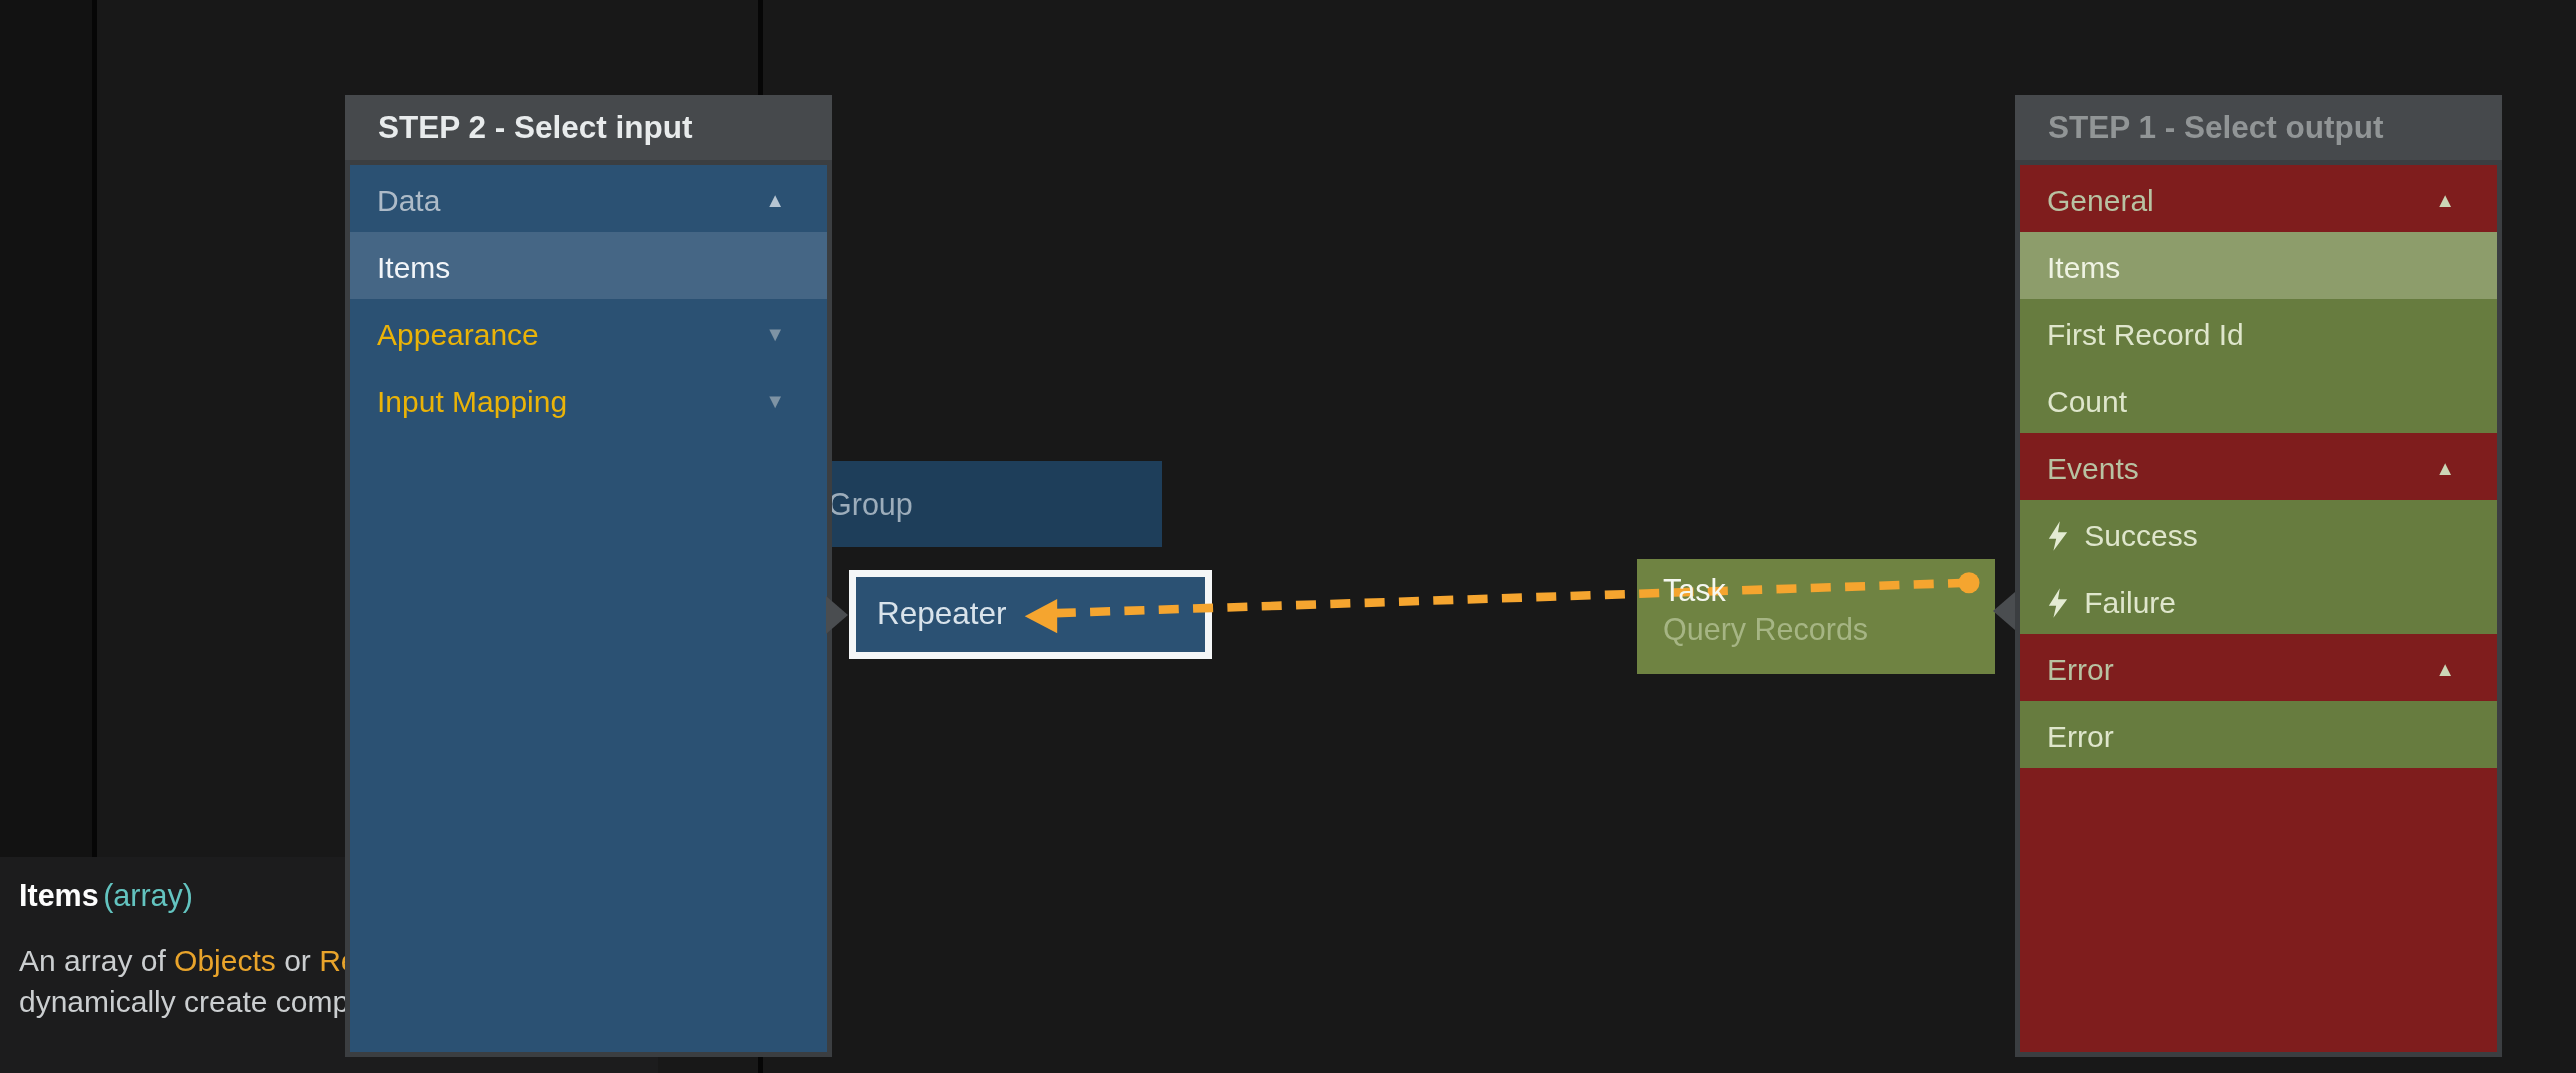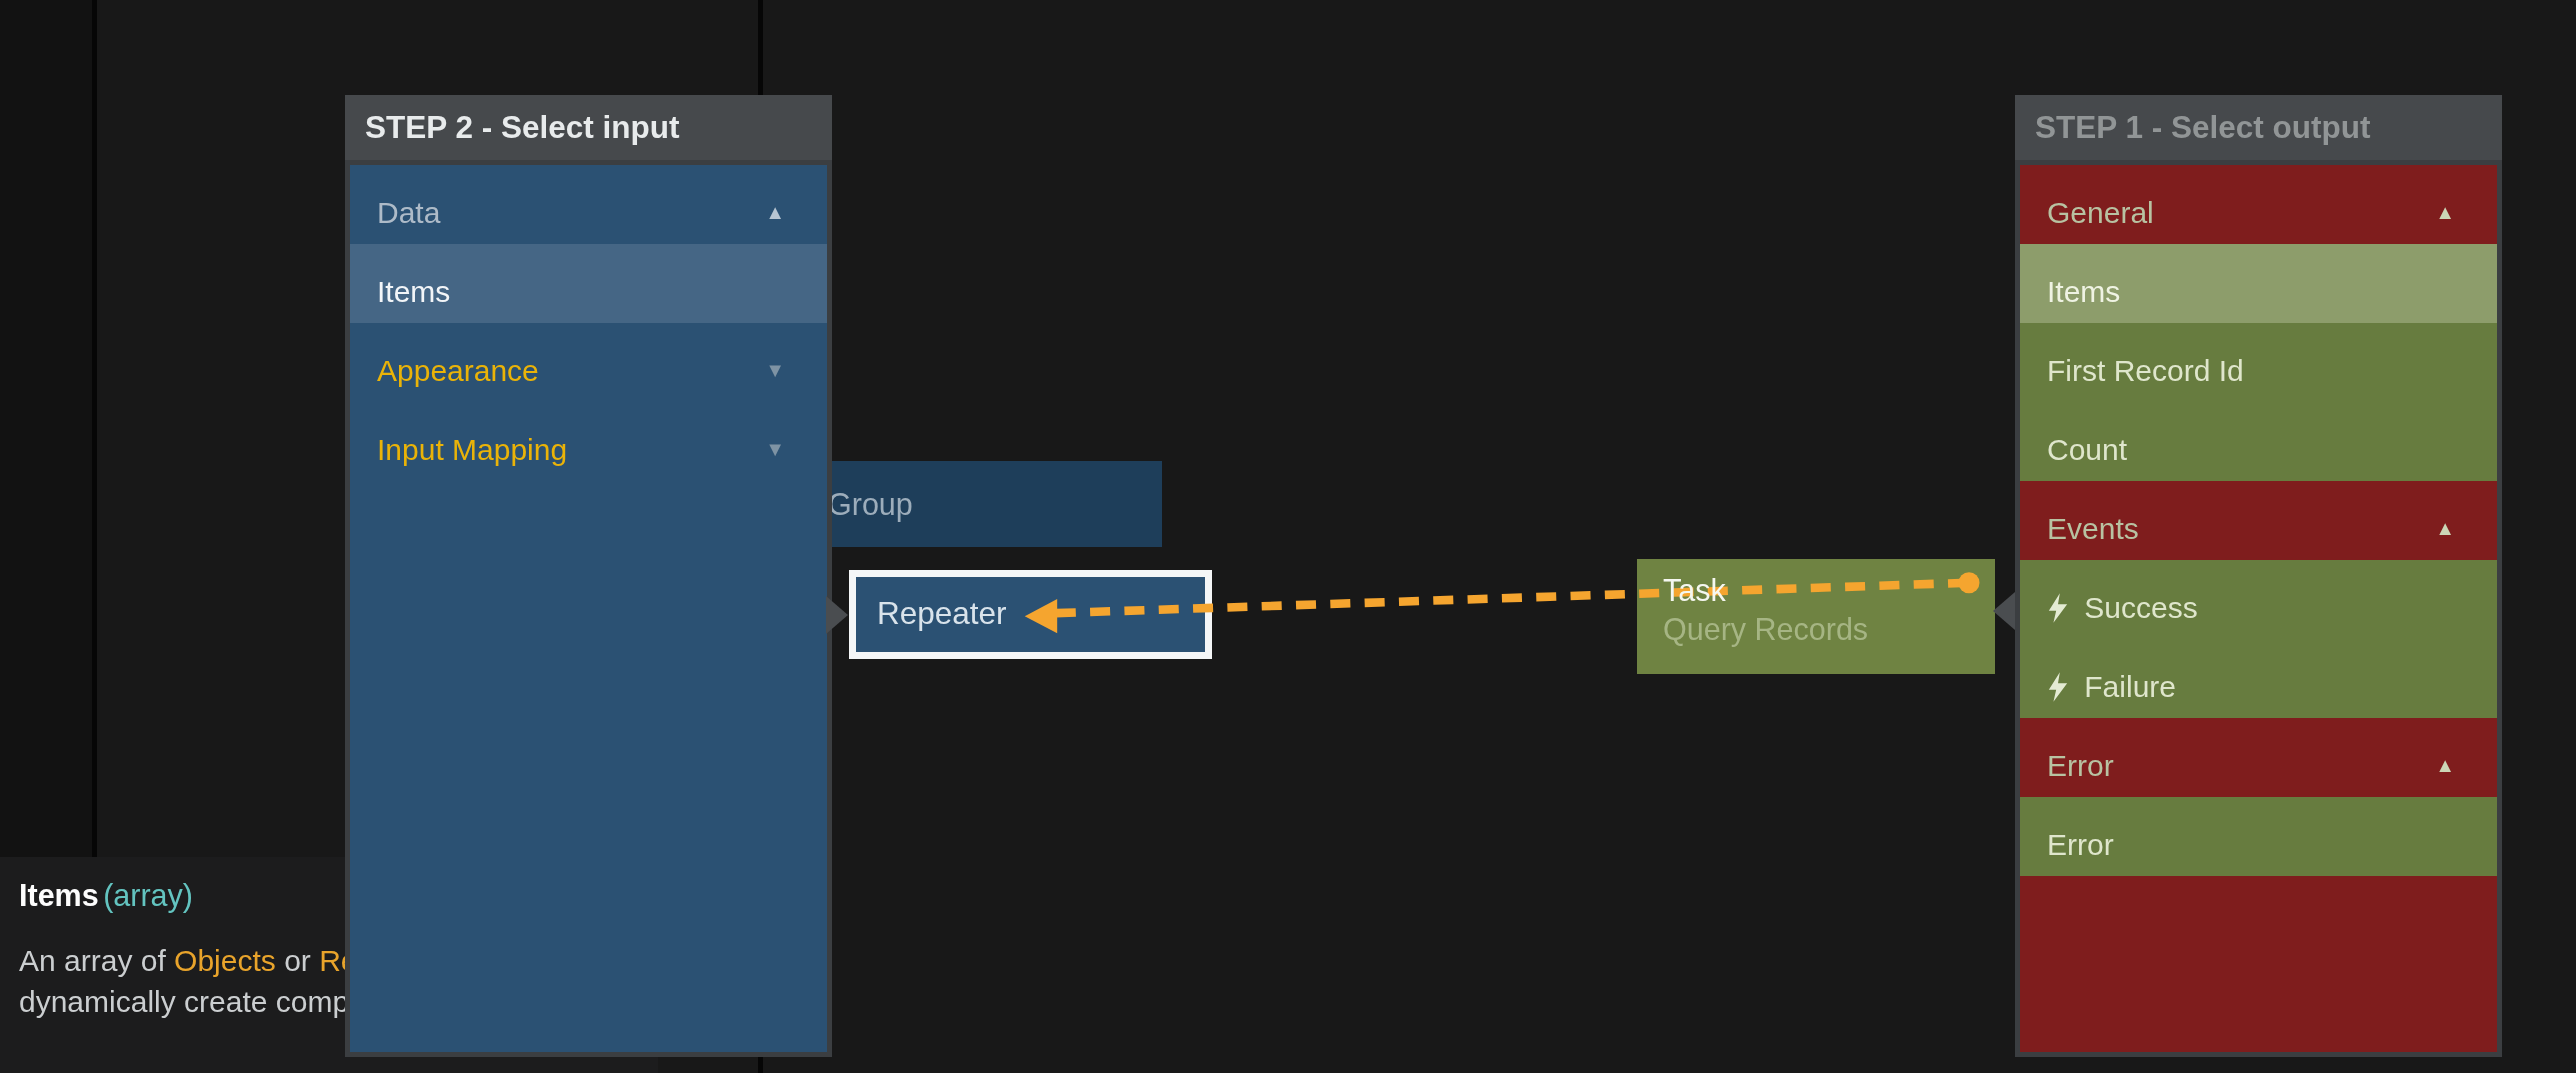--- a/index.html
+++ b/index.html
@@ -26,31 +26,31 @@
 
   
   .wire { position:absolute; left:0; top:0; }
 
   
   .panel { position:absolute; top:95px; width:487px; z-index:10; }
   .panel.left  { left:345px; }
   .panel.right { left:2015px; }
   .panel-header {
     height:65px; background:#46494c; display:flex; align-items:center;
-    padding-left:20px; box-sizing:border-box; font-size:31.5px; font-weight:bold;
+    padding-left:33px; box-sizing:border-box; font-size:31.5px; font-weight:bold;
   }
   .panel.left  .panel-header { color:#e8ebec; }
   .panel.right .panel-header { color:#919596; }
   .panel-body { position:relative; height:897px; border:5.7px solid #3b3e41; box-sizing:border-box; }
   .panel.left  .panel-body { background:#2b5173; }
   .panel.right .panel-body { background:#7f1d1d; }
 
   .row {
     height:63px; display:flex; align-items:center; justify-content:space-between;
-    padding:16px 42px 0 27px; font-size:30px;
+    padding:4px 42px 0 27px; font-size:30px;
   }
   .rowleft { display:flex; align-items:center; gap:15.3px; }
   .panel.left  .row.selected { background:#456685; }
   .panel.right .row.child    { background:#677c3f; }
   .panel.right .row.selected { background:#8d9d6b; }
 
   .panel.left  .row.group .lbl       { color:#aebbc8; }
   .panel.left  .row.group.dim .lbl   { color:#eab308; }
   .panel.left  .row.selected .lbl    { color:#f2f5f8; }
   .panel.right .row.group .lbl       { color:#b8c2a2; }

